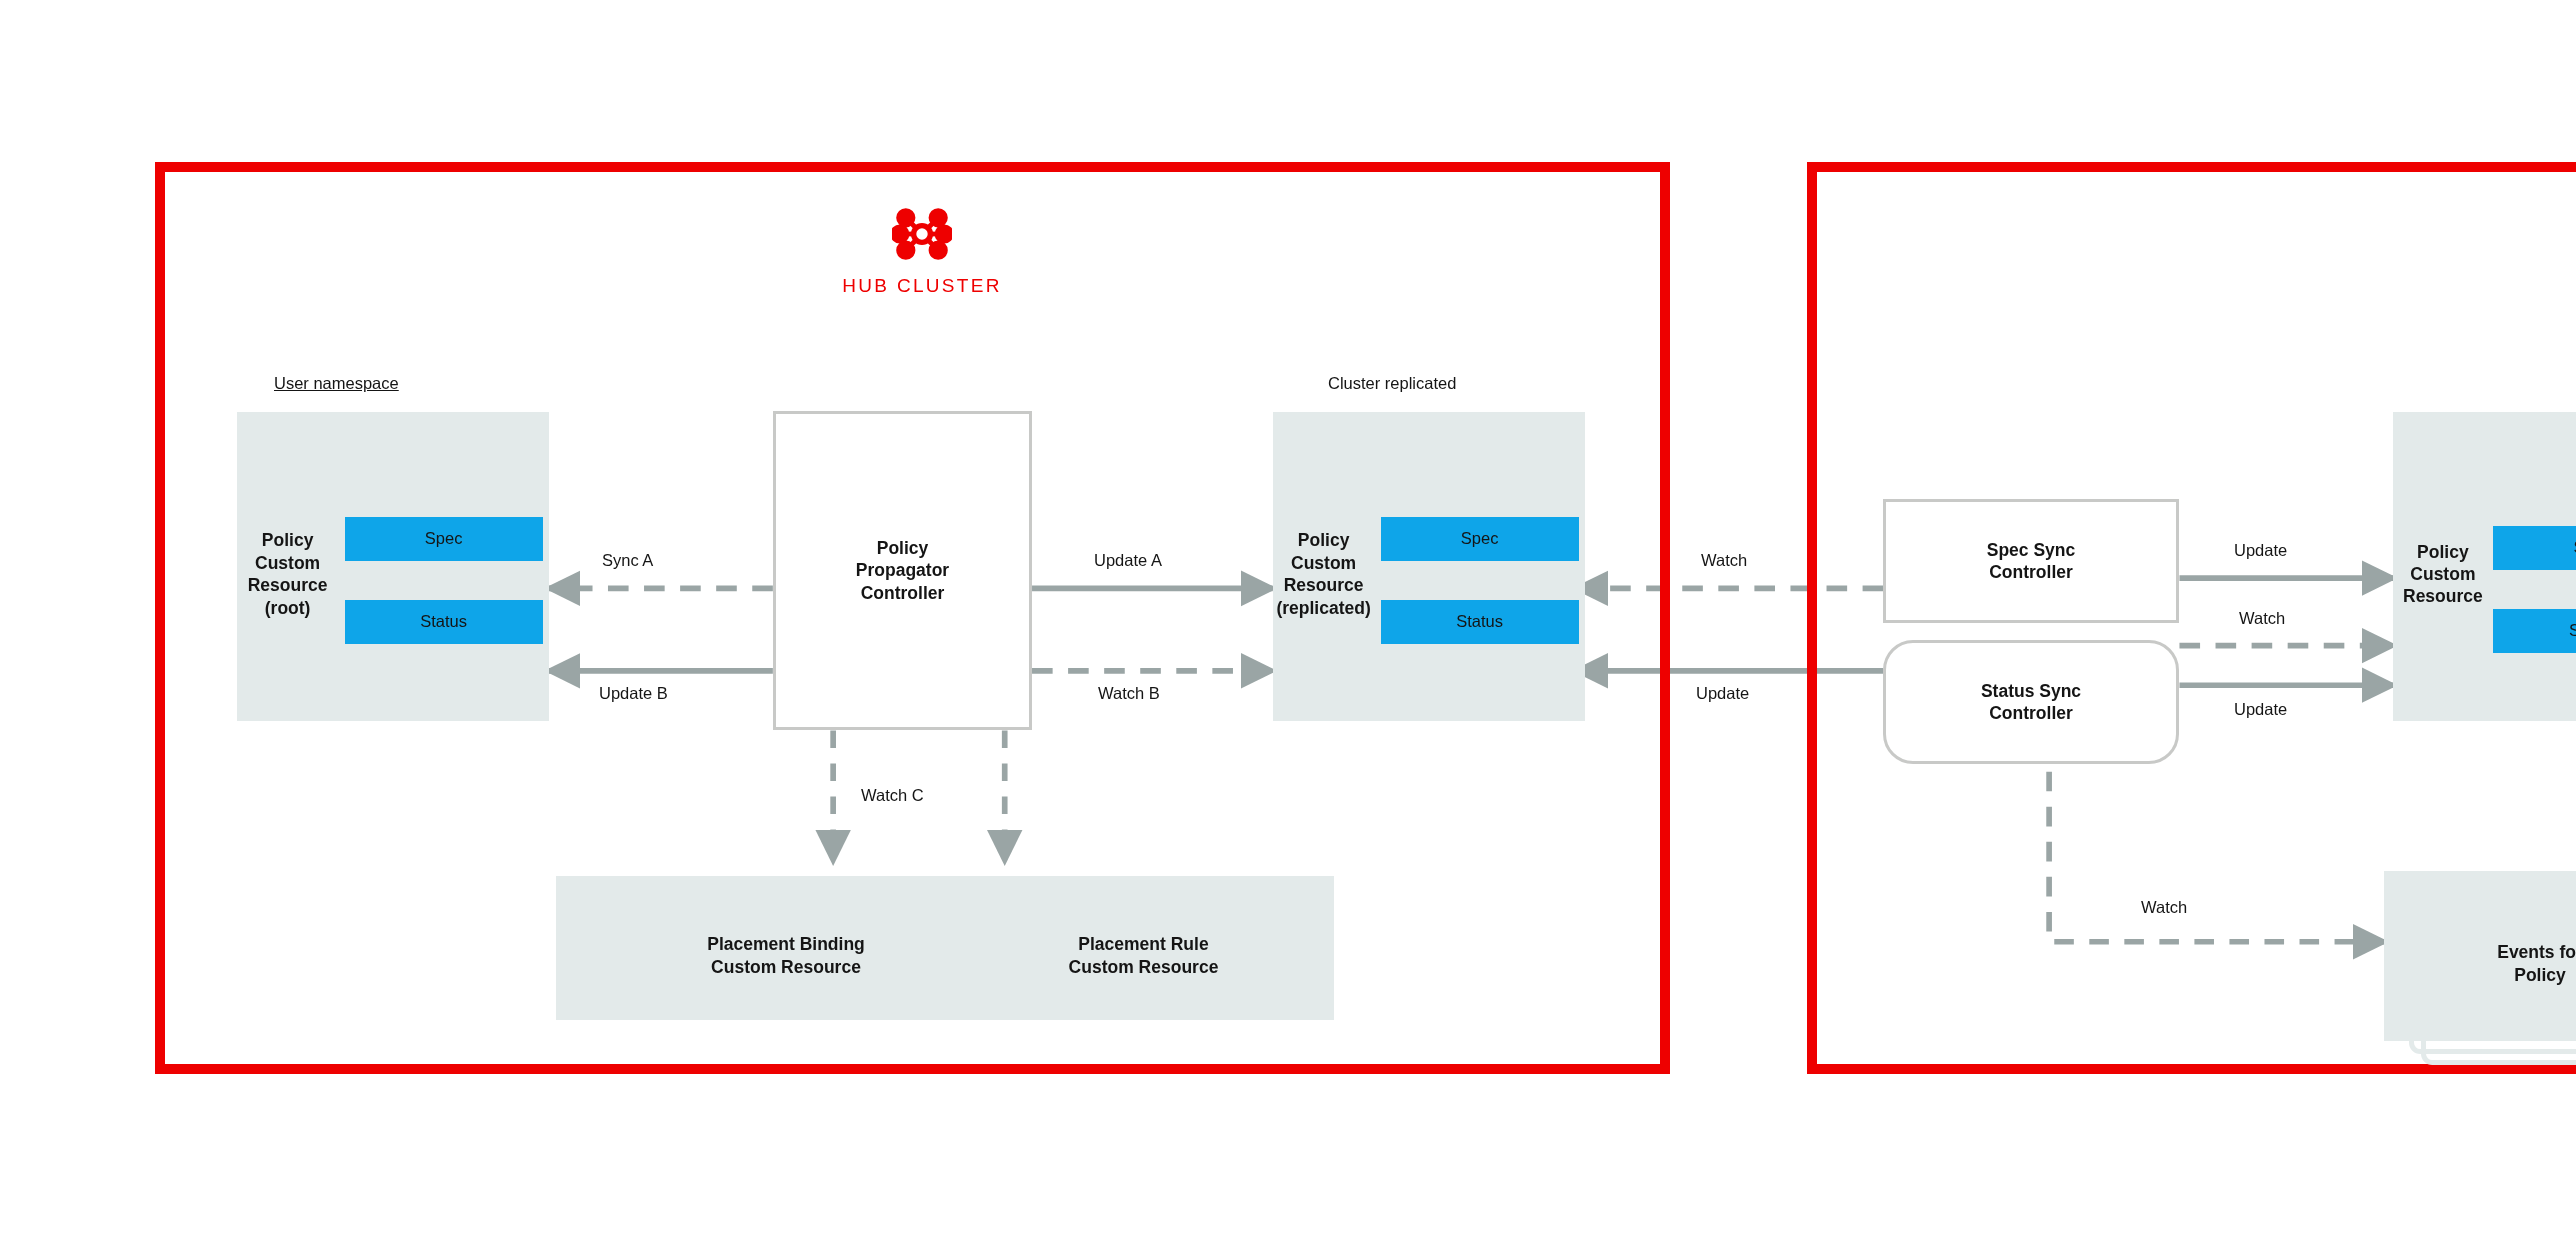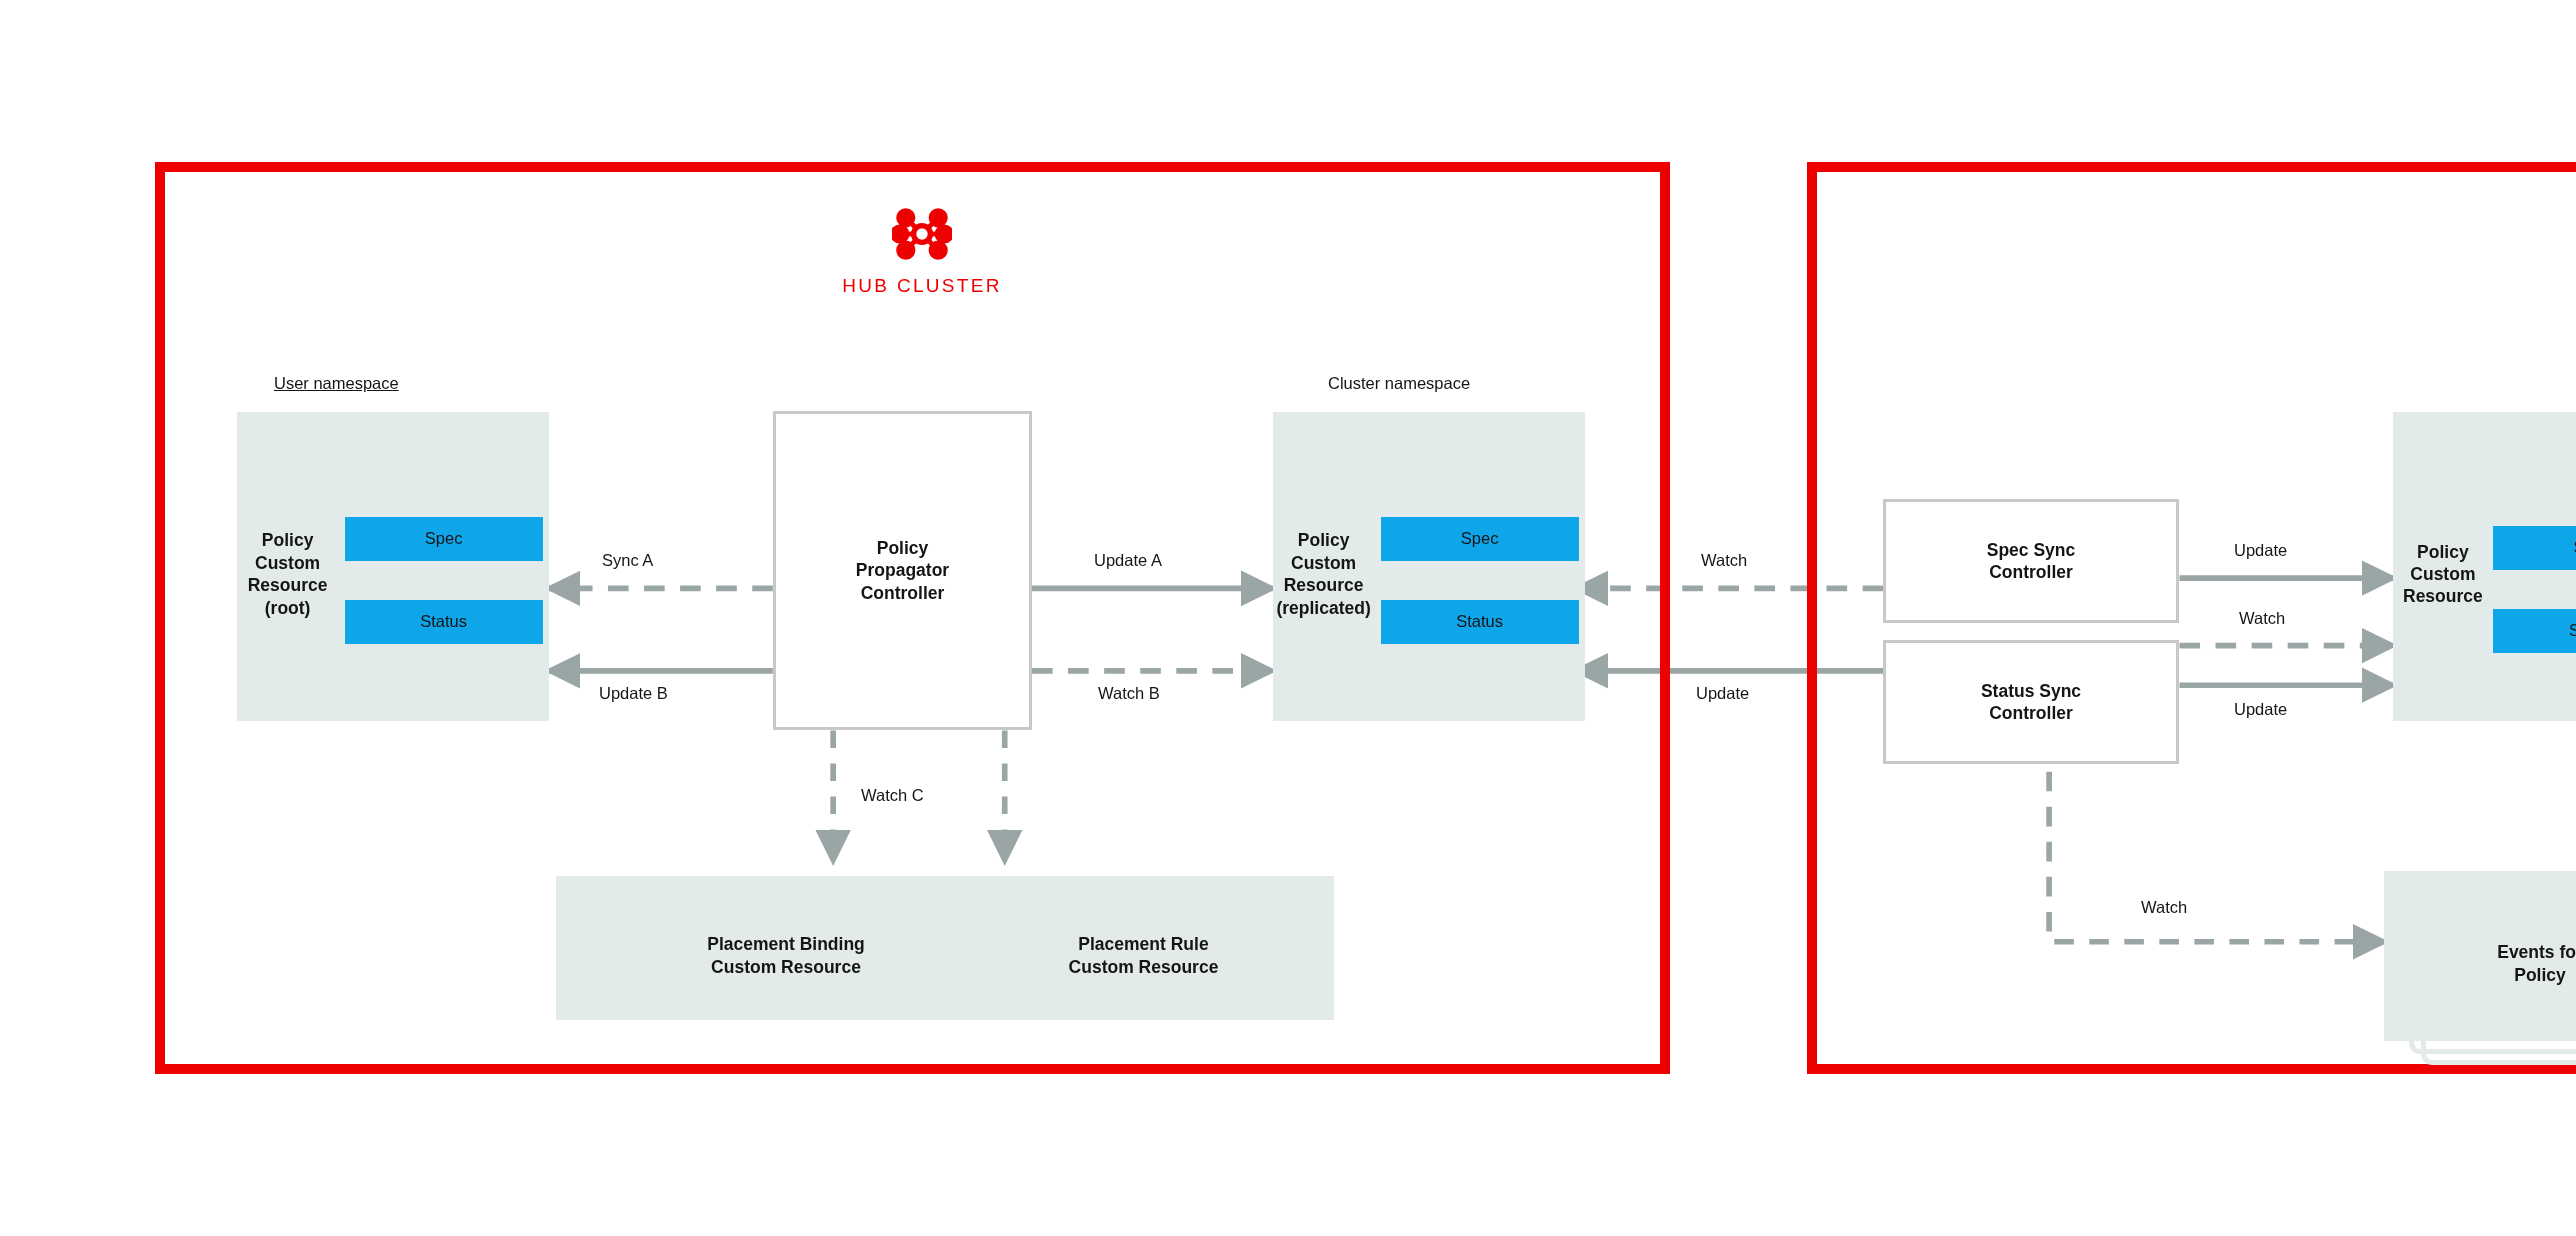--- a/index.html
+++ b/index.html
@@ -118,21 +118,21 @@
           <circle cx="77" cy="77" r="12"></circle>
         <circle cx="13" cy="50" r="12"></circle>
           <circle cx="87" cy="50" r="12"></circle>
         <circle cx="50" cy="50" r="14" fill="#ffffff" stroke-width="9"></circle>
       </g>
     </svg>
     <div class="cluster-title">HUB CLUSTER</div>
   </div>
 
   <div class="ns-label" style="left:274px;top:375px;text-decoration:underline;">User namespace</div>
-  <div class="ns-label" style="left:1328px;top:375px;">Cluster namespace</div>
+  <div class="ns-label" style="left:1328px;top:375px;">Cluster replicated</div>
 
   <div class="box card" style="left:237px;top:412px;width:312px;height:309px;">
     <div class="box-title">Policy
 Custom Resource
 (root)</div>
     <div class="chips">
       <div class="chip" style="width:198px;height:44px;margin-top:27px;">Spec</div>
       <div class="chip" style="width:198px;height:44px;margin-top:39px;">Status</div>
     </div>
   </div>
@@ -169,21 +169,21 @@
   <div class="elabel" style="left:861px;top:787px;">Watch C</div>
 
   <div class="elabel" style="left:1701px;top:552px;">Watch</div>
   <div class="elabel" style="left:1696px;top:685px;">Update</div>
 
   <div class="box outline outline-center" style="left:1883px;top:499px;width:296px;height:124px;">
     <div class="box-title">Spec Sync
 Controller</div>
   </div>
 
-  <div class="box outline outline-center" style="left:1883px;top:640px;width:296px;height:124px;">
+  <div class="box outline outline-center" style="left:1883px;top:640px;width:296px;height:124px;border-radius:30px;">
     <div class="box-title">Status Sync
 Controller</div>
   </div>
 
   <div class="box card" style="left:2393px;top:412px;width:299px;height:309px;">
     <div class="box-title">Policy
 Custom Resource</div>
     <div class="chips">
       <div class="chip" style="width:198px;height:44px;margin-top:45px;">Spec</div>
       <div class="chip" style="width:198px;height:44px;margin-top:39px;">Status</div>

